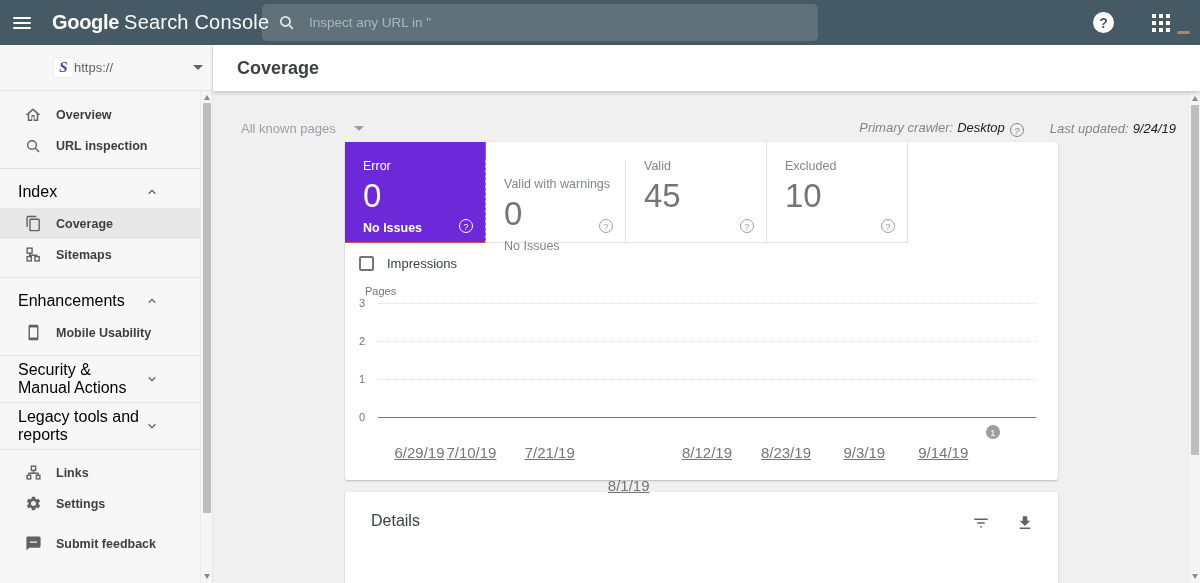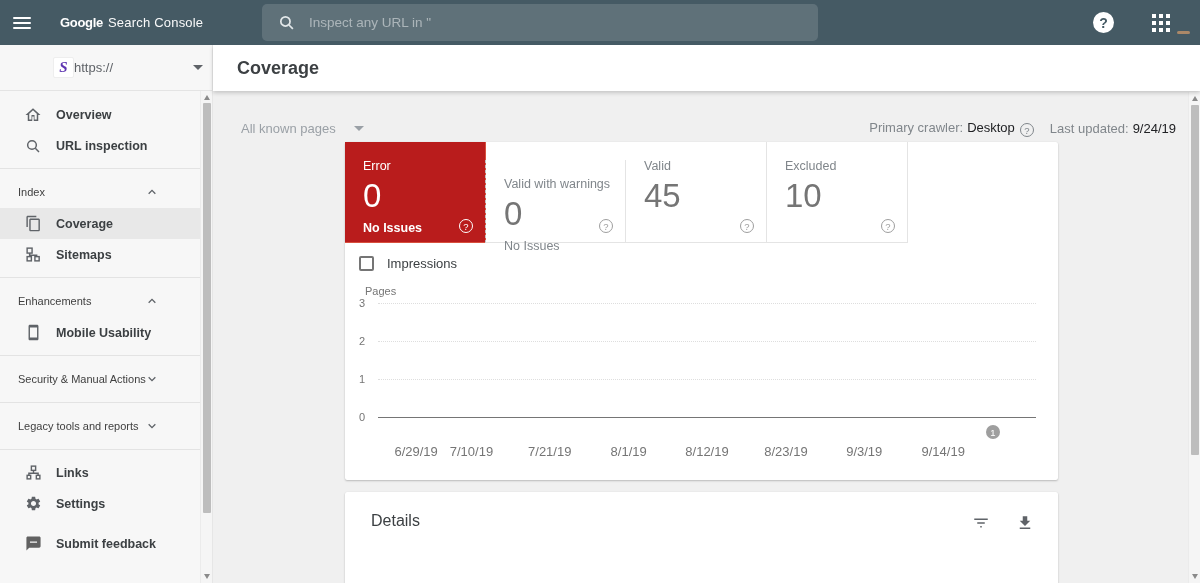--- a/index.html
+++ b/index.html
@@ -4,21 +4,21 @@
 <style>
   * { margin:0; padding:0; box-sizing:border-box; }
   html,body { width:1200px; height:583px; overflow:hidden; }
   body { font-family:"Liberation Sans", sans-serif; background:#f0f0f0; color:#3c4043; }
 
   
   .topbar { height:45px; background:#455a64; display:flex; align-items:center; position:relative; z-index:10; }
   .hamburger { width:44px; display:flex; justify-content:center; cursor:pointer; }
   .hamburger .bars { width:18px; }
   .hamburger .bars span { display:block; height:2px; background:#fff; margin:3px 0; border-radius:1px; }
-  .logo { color:#fff; font-size:13px; letter-spacing:.2px; white-space:nowrap; margin-left:16px; }
+  .logo { color:#fff; font-size:20px; letter-spacing:.2px; white-space:nowrap; margin-left:8px; }
   .logo .g { font-weight:700; letter-spacing:-.3px; }
   .logo .rest { font-weight:400; margin-left:5px; opacity:.97; }
   .searchbox { position:absolute; left:262px; top:4px; width:556px; height:37px;
     background:rgba(255,255,255,.14); border-radius:5px; display:flex; align-items:center; padding:0 12px; }
   .searchbox svg { flex:0 0 auto; margin:0 14px 0 4px; }
   .searchbox input { background:transparent; border:none; outline:none; width:100%; font-size:13.5px; color:#fff;
     font-family:"Liberation Sans",sans-serif; }
   .searchbox input::placeholder { color:rgba(255,255,255,.48); }
   .topbar-right { position:absolute; right:30px; top:0; height:45px; display:flex; align-items:center; gap:38px; }
   .help-btn { width:21px; height:21px; border-radius:50%; background:#fff; color:#455a64; font-size:14px; font-weight:700;
@@ -38,21 +38,21 @@
     font-family:"Liberation Serif",serif; font-style:italic; font-weight:700; font-size:15px; color:#5e35b1; }
   .prop-url { font-size:13px; color:#5f6368; }
   .prop-caret { position:absolute; right:9px; width:0; height:0; border-left:5px solid transparent; border-right:5px solid transparent; border-top:5px solid #5f6368; }
   .nav { flex:1; position:relative; padding-top:8px; overflow:hidden; }
   .nav-item { height:31px; display:flex; align-items:center; padding-left:24px; gap:14px; width:203px; cursor:pointer;
     font-size:12.5px; font-weight:700; color:#3c4043; }
   .nav-item.selected { background:#e8e8e8; }
   .nav-item .ni { width:18px; height:18px; display:flex; align-items:center; justify-content:center; }
   .nav-divider { border-top:1px solid #e3e3e3; margin:7px 0; width:203px; }
   .nav-header { height:32px; display:flex; align-items:center; padding-left:18px; padding-right:20px; width:177px; cursor:pointer;
-    font-size:11px; color:#404040; justify-content:space-between; }
+    font-size:16px; color:#000000; justify-content:space-between; }
   .chev { width:10px; height:10px; flex:0 0 auto; }
   .gap8 { height:9px; }
 
   
   .vscroll { position:absolute; top:0; right:0; bottom:0; width:12px; background:#f5f5f5; border-left:1px solid #ebebeb; }
   .vscroll .arr-up, .vscroll .arr-dn { position:absolute; left:3px; width:0; height:0;
     border-left:3.5px solid transparent; border-right:3.5px solid transparent; cursor:pointer; }
   .vscroll .arr-up { top:4px; border-bottom:5px solid #8a8a8a; }
   .vscroll .arr-dn { bottom:4px; border-top:5px solid #8a8a8a; }
   .vscroll .thumb { position:absolute; left:1.5px; width:8px; background:#bdbdbd; border-radius:1px; cursor:pointer; }
@@ -60,63 +60,63 @@
   
   .main { flex:1; display:flex; flex-direction:column; position:relative; background:#f0f0f0; border-left:1px solid #e6e6e6; }
   .page-header { height:46px; background:#fff; display:flex; align-items:center; padding-left:24px;
     box-shadow:0 2px 4px rgba(0,0,0,.18); position:relative; z-index:3; }
   .page-title { font-size:18px; font-weight:700; color:#3c4043; }
   .content-scroll { flex:1; overflow:hidden; position:relative; padding-right:12px; }
 
   .toolbar { display:flex; align-items:center; justify-content:space-between; padding:24px 12px 0 28px; height:51px; }
   .scope { display:flex; align-items:center; gap:18px; color:#9aa0a6; font-size:13px; cursor:pointer; }
   .scope-caret { width:0; height:0; border-left:5px solid transparent; border-right:5px solid transparent; border-top:5px solid #9aa0a6; }
-  .toolbar-info { display:flex; align-items:center; gap:16px; font-size:13px; color:#80868b; }
+  .toolbar-info { display:flex; align-items:center; gap:26px; font-size:13px; color:#80868b;font-style:italic; }
   .info-strong { color:#202124; margin-left:4px; }
   .q-circle { display:inline-flex; width:14px; height:14px; border:1.4px solid #80868b; border-radius:50%;
     align-items:center; justify-content:center; font-size:9.5px; color:#80868b; margin-left:5px; vertical-align:-2px; cursor:pointer; }
 
   .panel { width:713px; margin-left:132px; background:#fff; border-radius:2px;
     box-shadow:0 1px 2px rgba(0,0,0,.22), 0 0 1px rgba(0,0,0,.08); }
 
   
   .cards { display:flex; height:101px; }
   .card { width:141px; padding:17px 0 0 18px; position:relative; cursor:pointer;
     border-bottom:1px solid #e4e4e4; border-right:1px solid #e4e4e4; }
   .card.vww { border-left:1px dashed #c4c4c4; margin-left:-1px;margin-top:18px; }
   .card-label { font-size:12.5px; color:#80868b; }
   .card-value { font-size:33px; font-weight:400; color:#757575; margin-top:6px; line-height:1; }
   .card-sub { font-size:12.5px; color:#80868b; margin-top:9px; }
   .card .q-circle { position:absolute; right:12px; bottom:9px; margin:0; border-color:#9e9e9e; color:#9e9e9e; }
-  .card.error { background:#b91c1c; border-color:#d8503e; }
+  .card.error { background:#6d28d9; border-color:#d8503e; }
   .card.error .card-label, .card.error .card-value, .card.error .card-sub { color:#fff; }
   .card.error .card-sub { font-weight:700; }
   .card.error .q-circle { border-color:#fff; color:#fff; }
   .card-filler { flex:1; }
 
   
   .impressions { display:flex; align-items:center; gap:13px; margin:13px 0 0 14px; cursor:pointer; width:max-content; }
   .cbx { width:15px; height:15px; border:2px solid #757575; border-radius:2px; background:#fff; }
   .impressions-label { font-size:13px; color:#3c4043; }
 
   
   .chart { padding:14px 22px 0 20px; }
   .chart-ylabel { font-size:11px; color:#757575; margin-bottom:6px; }
   .plot { margin-left:13px; position:relative; }
   .grid-row { height:38px; position:relative; border-top:1px dotted #dedede; }
   .grid-row:last-child { height:0; border-top:1px solid #757575; }
   .ytick { position:absolute; top:-7px; left:-13px; width:0; font-size:11px; color:#757575; direction:rtl; }
   .anno-badge { position:absolute; right:5.5%; bottom:-21px; width:14px; height:14px; border-radius:50%;
     background:#9e9e9e; color:#fff; font-size:9.5px; display:flex; align-items:center; justify-content:center; cursor:pointer; }
   .xlabels { margin-left:13px; position:relative; height:14px; margin-top:26px; }
-  .xlabels span { position:absolute; transform:translateX(-50%); font-size:13px; color:#757575; white-space:nowrap; }
+  .xlabels span { position:absolute; transform:translateX(-50%); font-size:15px; color:#757575; white-space:nowrap;text-decoration:underline; }
   .xlabels span:nth-child(1){left:2.5%; transform:none;}
   .xlabels span:nth-child(2){left:14.2%;}
   .xlabels span:nth-child(3){left:26.1%;}
-  .xlabels span:nth-child(4){left:38.1%;}
+  .xlabels span:nth-child(4){left:38.1%;margin-top:33px;}
   .xlabels span:nth-child(5){left:50.0%;}
   .xlabels span:nth-child(6){left:62.0%;}
   .xlabels span:nth-child(7){left:73.9%;}
   .xlabels span:nth-child(8){left:85.9%;}
   .chart-bottom-pad { height:22px; }
 
   
   .details-panel { margin-top:12px; height:140px; padding:20px 24px 0 26px; display:flex; justify-content:space-between; }
   .details-title { font-size:16px; color:#3c4043; }
   .details-actions { display:flex; gap:26px; align-items:flex-start; padding-top:2px; }

